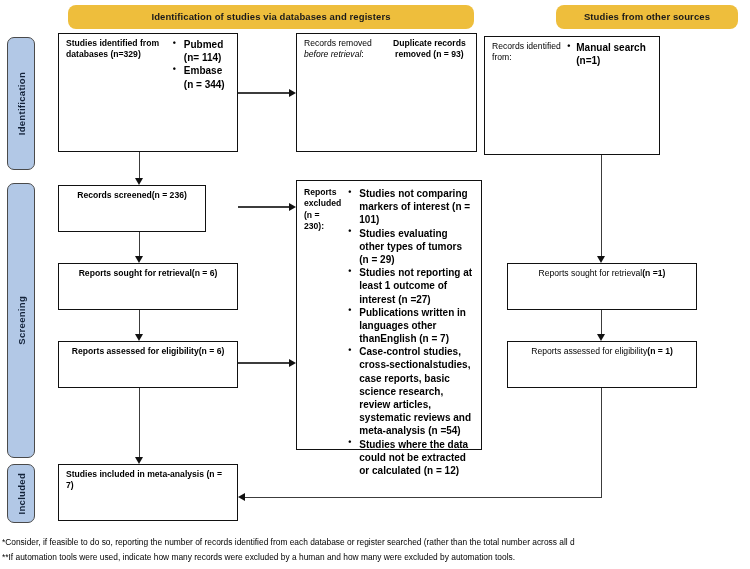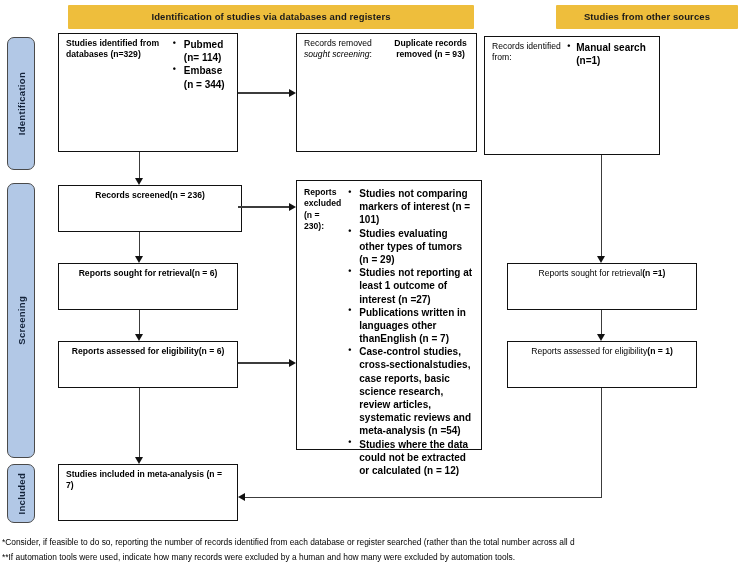--- a/index.html
+++ b/index.html
@@ -16,21 +16,21 @@
     width: 750px;
     height: 569px;
     overflow: hidden;
     background: #ffffff;
   }
 
   
   .hdr {
     position: absolute;
     background: #eebe3c;
-    border-radius: 1px;
+    border-radius: 8px;
     display: flex;
     align-items: center;
     justify-content: center;
     font-size: 9.5px;
     font-weight: bold;
     color: #1a1a1a;
     letter-spacing: .1px;
     text-align: center;
     line-height: 1.1;
   }
@@ -165,32 +165,32 @@
 
   <div class="box" style="left:58px; top:33px; width:180px; height:119px;">
     <p class="bold">Studies identified from databases (n=329)</p>
     <ul class="bul">
       <li>Pubmed (n= 114)</li>
       <li>Embase (n = 344)</li>
     </ul>
   </div>
 
   <div class="box" style="left:296px; top:33px; width:181px; height:119px;">
-    <p><span>Records removed </span><span class="ital">sought screening</span><span>:</span></p>
+    <p><span>Records removed </span><span class="ital">before retrieval</span><span>:</span></p>
     <p class="bold" style="padding-left:14px;text-align:center;">Duplicate records removed (n = 93)</p>
   </div>
 
   <div class="box" style="left:484px; top:36px; width:176px; height:119px;">
     <p>Records identified from:</p>
     <ul class="bul tight">
       <li class="bold">Manual search (n=1)</li>
     </ul>
   </div>
 
-  <div class="box" style="left:58px; top:185px; width:184px; height:47px;">
+  <div class="box" style="left:58px; top:185px; width:148px; height:47px;">
     <p class="bold">Records screened</p>
     <p class="bold">(n = 236)</p>
   </div>
 
   <div class="box" style="left:58px; top:263px; width:180px; height:47px;">
     <p class="bold">Reports sought for retrieval</p>
     <p class="bold">(n = 6)</p>
   </div>
 
   <div class="box" style="left:58px; top:341px; width:180px; height:47px;">

